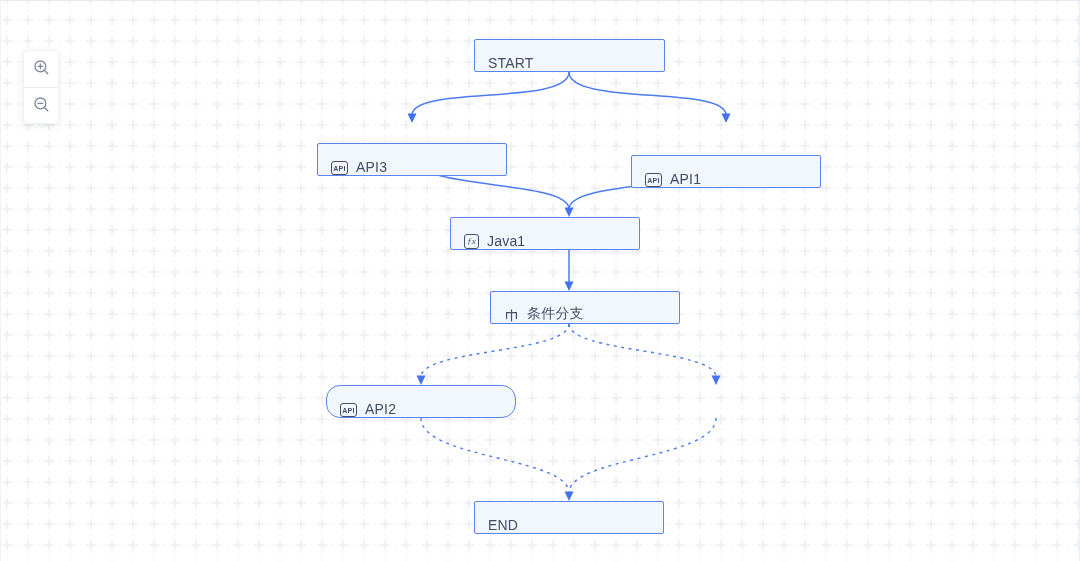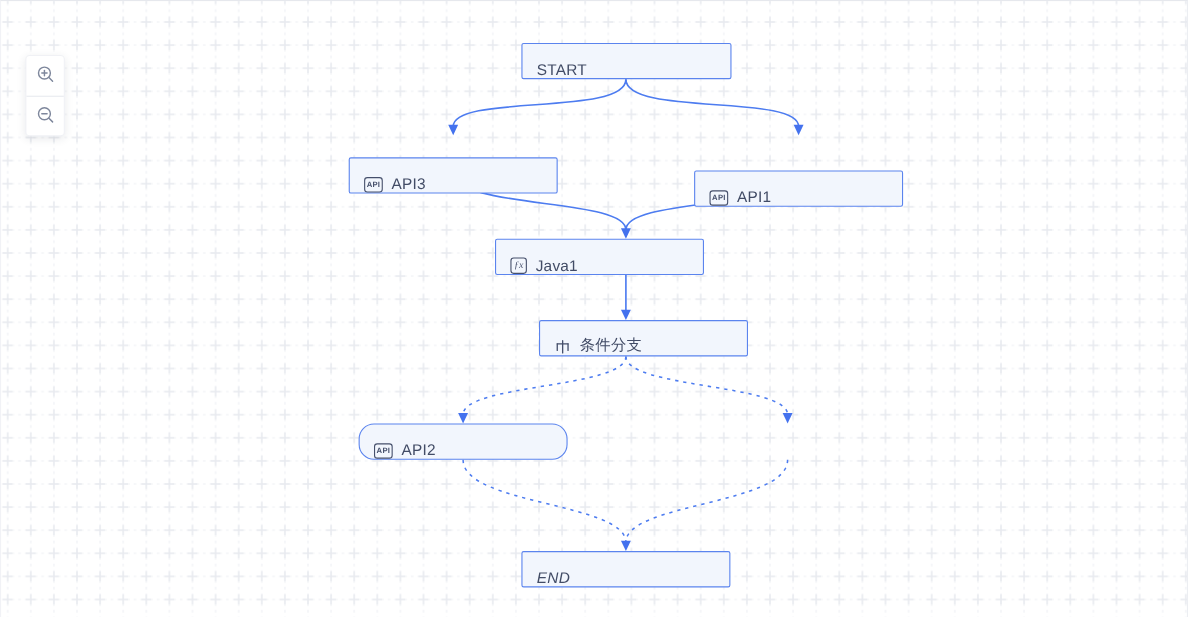--- a/index.html
+++ b/index.html
@@ -203,17 +203,17 @@
     </span>
     <span class="node-label">条件分支</span>
   </div>
 
   <div class="node" style="left:325px; top:384px;border-radius:14px;">
     <span class="api-badge">API</span>
     <span class="node-label">API2</span>
   </div>
 
 
-  <div class="node" style="left:473px; top:500px;font-style:italic;">
+  <div class="node" style="left:473px; top:500px;">
     <span class="node-label">END</span>
   </div>
 
 </div>
 
 </body></html>

